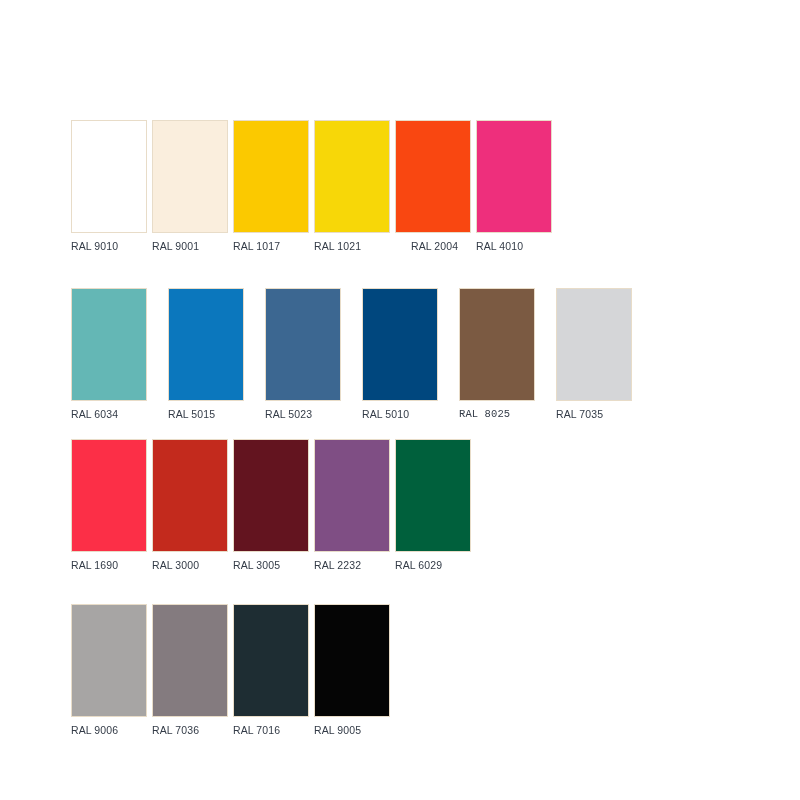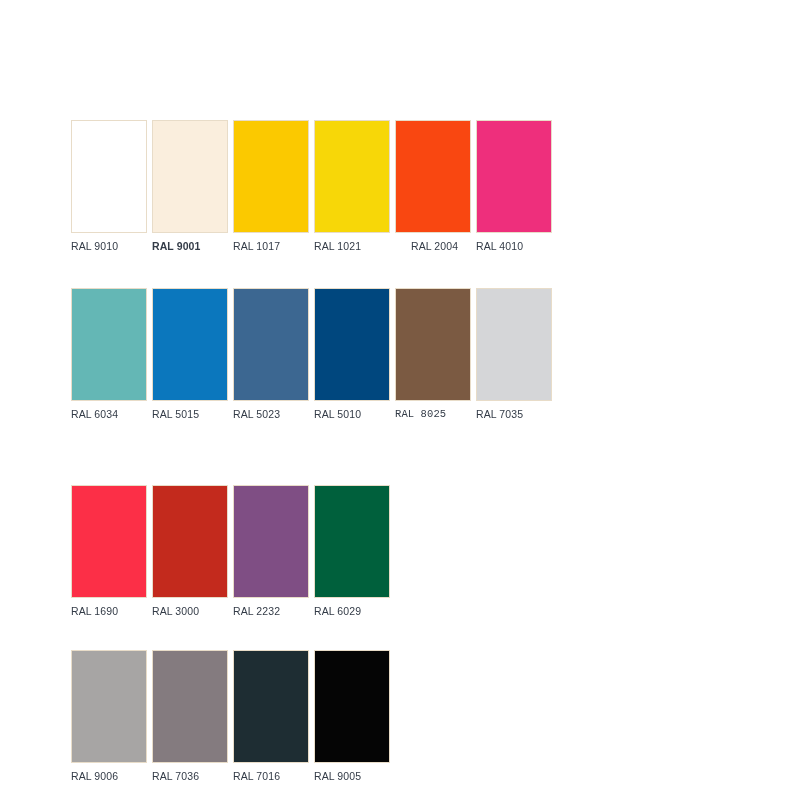--- a/index.html
+++ b/index.html
@@ -23,21 +23,21 @@
     width: 700px;
   }
 
   .swatch-row {
     display: flex;
     flex-direction: row;
     align-items: flex-start;
   }
 
   .swatch-row[data-row="0"] { margin-bottom: 35px; }
-  .swatch-row[data-row="1"] { margin-bottom: 64px; }
+  .swatch-row[data-row="1"] { margin-bottom: 18px; gap: 16px; }
   .swatch-row[data-row="2"] { margin-bottom: 32px; }
   .swatch-row[data-row="3"] { margin-bottom: 0; }
 
   .swatch-cell {
     width: 76px;
     margin-right: 5px;
     display: flex;
     flex-direction: column;
     align-items: flex-start;
   }
@@ -64,21 +64,21 @@
 <body style="background: rgb(255, 255, 255);">
 
 <div id="palette-board">
     <div class="swatch-row" data-row="0">
       <div class="swatch-cell">
         <div class="swatch-chip" style="background-color: rgb(255, 255, 255); border-color: rgb(232, 220, 200);"></div>
         <div class="swatch-label" style="color: rgb(51, 59, 71);">RAL 9010</div>
       </div>
       <div class="swatch-cell">
         <div class="swatch-chip" style="background-color: rgb(250, 238, 221); border-color: rgb(232, 220, 200);"></div>
-        <div class="swatch-label" style="color: rgb(51, 59, 71); font-weight: bold;">RAL 9001</div>
+        <div class="swatch-label" style="color: rgb(51, 59, 71);">RAL 9001</div>
       </div>
       <div class="swatch-cell">
         <div class="swatch-chip" style="background-color: rgb(251, 201, 0); border-color: rgb(232, 220, 200);"></div>
         <div class="swatch-label" style="color: rgb(51, 59, 71);">RAL 1017</div>
       </div>
       <div class="swatch-cell">
         <div class="swatch-chip" style="background-color: rgb(247, 215, 8); border-color: rgb(232, 220, 200);"></div>
         <div class="swatch-label" style="color: rgb(51, 59, 71);">RAL 1021</div>
       </div>
       <div class="swatch-cell">
@@ -119,20 +119,24 @@
     <div class="swatch-row" data-row="2">
       <div class="swatch-cell">
         <div class="swatch-chip" style="background-color: rgb(252, 47, 71); border-color: rgb(232, 220, 200);"></div>
         <div class="swatch-label" style="color: rgb(51, 59, 71);">RAL 1690</div>
       </div>
       <div class="swatch-cell">
         <div class="swatch-chip" style="background-color: rgb(195, 42, 29); border-color: rgb(232, 220, 200);"></div>
         <div class="swatch-label" style="color: rgb(51, 59, 71);">RAL 3000</div>
       </div>
       <div class="swatch-cell">
+        <div class="swatch-chip" style="background-color: rgb(99, 20, 31); border-color: rgb(232, 220, 200);"></div>
+        <div class="swatch-label" style="color: rgb(51, 59, 71);">RAL 3005</div>
+      </div>
+      <div class="swatch-cell">
         <div class="swatch-chip" style="background-color: rgb(127, 78, 132); border-color: rgb(232, 220, 200);"></div>
         <div class="swatch-label" style="color: rgb(51, 59, 71);">RAL 2232</div>
       </div>
       <div class="swatch-cell">
         <div class="swatch-chip" style="background-color: rgb(0, 96, 60); border-color: rgb(232, 220, 200);"></div>
         <div class="swatch-label" style="color: rgb(51, 59, 71);">RAL 6029</div>
       </div>
     </div>
     <div class="swatch-row" data-row="3">
       <div class="swatch-cell">

